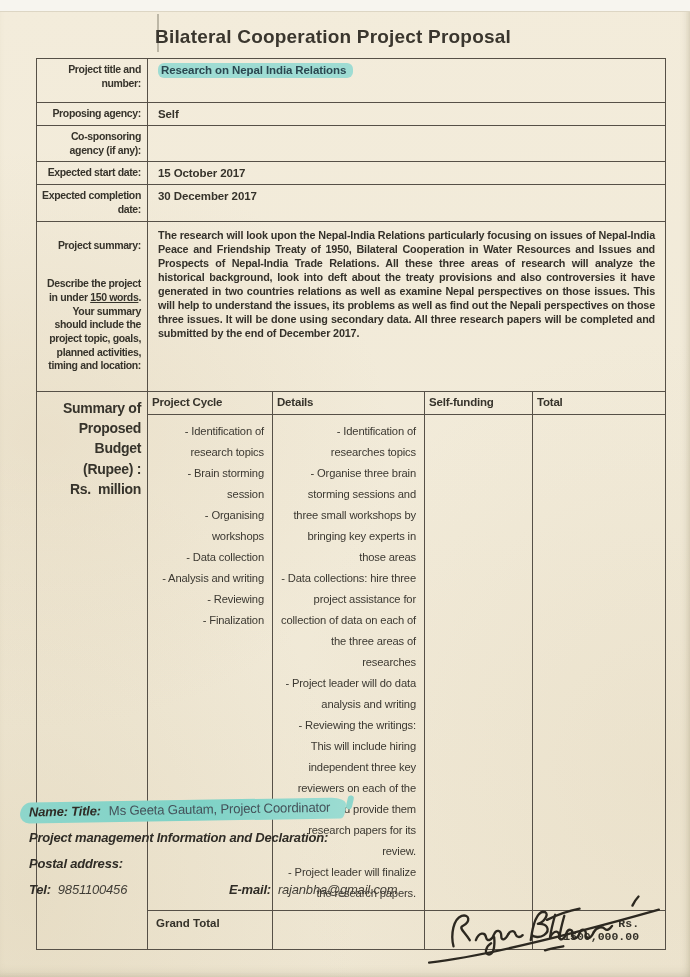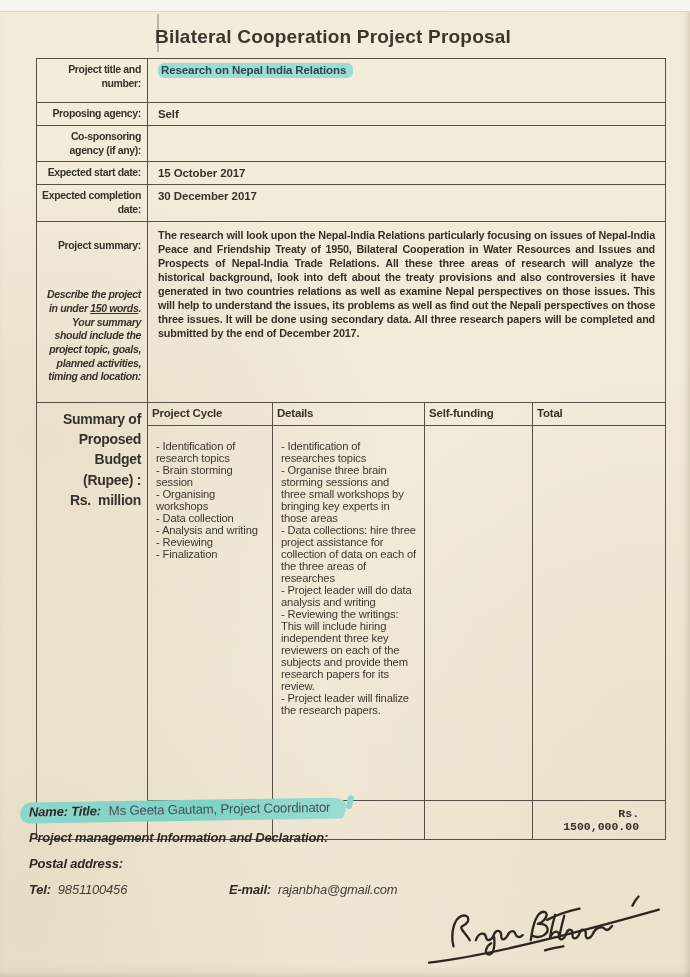--- a/index.html
+++ b/index.html
@@ -35,30 +35,30 @@
     vertical-align:top;
     padding:3px 8px;
   }
   .lbl{
     font-weight:bold;text-align:right;font-size:10.5px;letter-spacing:-.35px;
     line-height:1.3;white-space:pre-line;color:#36332b;padding:4px 6px 4px 2px !important;
   }
   .val{font-weight:bold;font-size:11.5px;letter-spacing:-.1px;padding:5px 10px !important;color:#36332b;}
   .hl-title{background:#9edcd3;color:#2a4750;padding:1px 7px 2px 3px;border-radius:6px;}
 
-  .sum-lbl .sum-desc{margin-top:22px;font-style:italic;}
+  .sum-lbl .sum-desc{margin-top:11px;}
   .u{text-decoration:underline;}
   .sum-val{
     font-weight:bold;font-size:10.8px;letter-spacing:-.15px;line-height:14.1px;
     text-align:justify;color:#34312a;padding:6px 10px !important;
   }
 
   .bud-lbl{font-weight:bold;text-align:right;font-size:14px;letter-spacing:-.3px;line-height:1.45;white-space:pre-line;padding-top:6px !important;}
   .bud-head{font-weight:bold;text-align:left;font-size:11.5px;letter-spacing:-.2px;padding:4px 4px !important;color:#36332b;}
-  .bud-cell{font-weight:normal;font-size:11.2px;letter-spacing:-.15px;line-height:12px;color:#3b3831;padding:14px 8px !important;}
+  .bud-cell{font-weight:normal;font-size:11.2px;letter-spacing:-.15px;line-height:21px;color:#3b3831;padding:6px 8px !important;text-align:right;}
   .bud-cell .pre{white-space:pre-line;}
   .gt-lbl{font-weight:bold;font-size:11.5px;padding:6px 8px !important;}
   .gt-val{font-weight:bold;font-size:11.5px;text-align:right;padding:6px 26px !important;font-family:Liberation Mono, monospace;}
 
   .footer{position:absolute;left:29px;top:800px;width:640px;}
   .f-line{margin:0 0 11px 0;font-size:13px;font-style:italic;font-weight:bold;color:#2f2c26;letter-spacing:-.2px;}
   .f-val{font-style:italic;font-weight:normal;margin-left:7px;color:#413e37;}
   .name-line{margin-bottom:9px;}
   .hl-swoosh{
     display:inline-block;position:relative;

